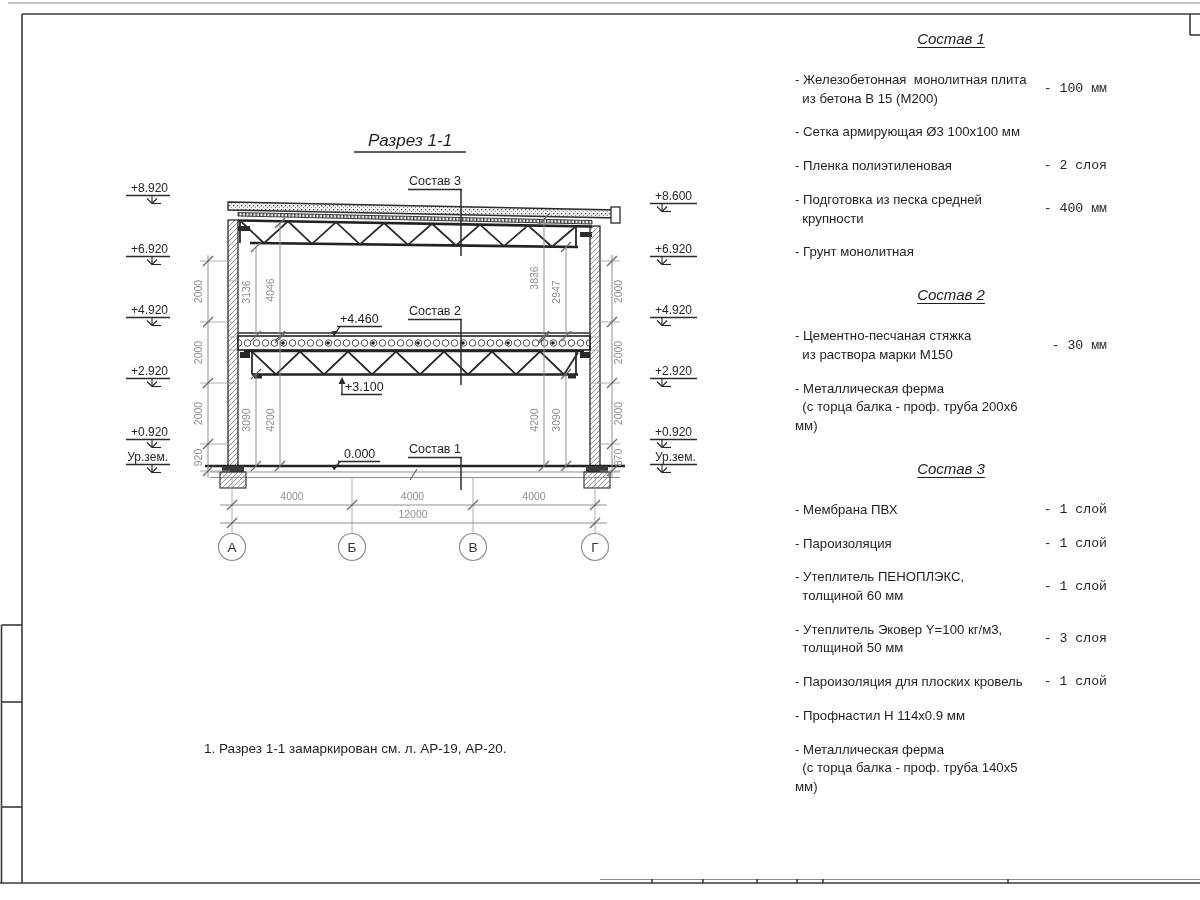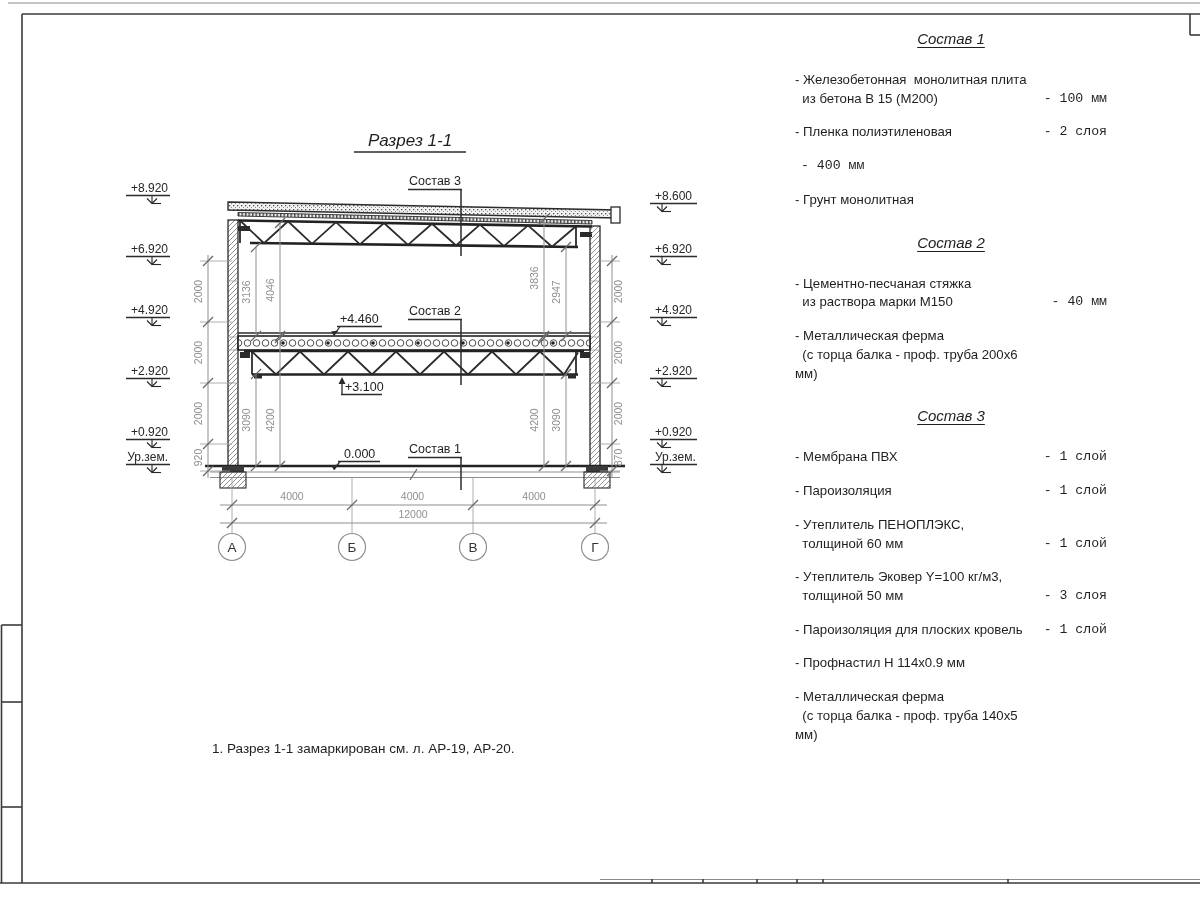--- a/index.html
+++ b/index.html
@@ -24,26 +24,26 @@
   .axtxt  {font-size:13.5px;fill:#333333;}
   .lbltxt {font-size:12.5px;fill:#1f1f1f;}
   .titletxt{font-size:17px;font-style:italic;fill:#1f1f1f;}
 
   
   .right-col{position:absolute;left:795px;top:30px;width:312px;}
   .comp-section{margin-bottom:24px;}
   .comp-title{text-align:center;font-size:15px;font-style:italic;
               margin:0 0 24px 0;}
   .comp-title span{text-decoration:underline;text-underline-offset:3px;}
-  .comp-item{display:flex;justify-content:space-between;align-items:flex-end;
+  .comp-item{display:flex;justify-content:space-between;align-items:center;
              margin-bottom:15px;font-size:13.2px;line-height:1.42;}
   .comp-item .nm{white-space:pre-wrap;max-width:238px;}
   .comp-item .vl{white-space:nowrap;padding-left:6px;font-family:Liberation Mono, monospace;}
 
-  .note{position:absolute;left:212px;top:741px;font-size:13.5px;}
+  .note{position:absolute;left:204px;top:741px;font-size:13.5px;}
 </style>
 </head>
 <body>
 
 <svg id="sheet-svg" viewBox="0 0 1200 900">
   <defs>
     <pattern id="hatchWall" patternUnits="userSpaceOnUse" width="5" height="5">
       <path d="M0,5 L5,0" stroke="#777777" stroke-width="0.8" fill="none"></path>
     </pattern>
     <pattern id="stipple" patternUnits="userSpaceOnUse" width="4" height="4">
@@ -343,38 +343,44 @@
 <div class="right-col">
 
   <div class="comp-section">
     <p class="comp-title"><span>Состав 1</span></p>
     <div class="comp-item">
       <span class="nm">- Железобетонная  монолитная плита
   из бетона В 15 (М200)</span>
       <span class="vl">- 100 мм</span>
     </div>
     <div class="comp-item">
+      <span class="nm">- Сетка армирующая Ø3 100х100 мм</span>
+      <span class="vl"></span>
+    </div>
+    <div class="comp-item">
       <span class="nm">- Пленка полиэтиленовая</span>
       <span class="vl">-  2 слоя</span>
     </div>
     <div class="comp-item">
+      <span class="nm">- Подготовка из песка средней
+  крупности</span>
       <span class="vl">- 400 мм</span>
     </div>
     <div class="comp-item">
       <span class="nm">- Грунт монолитная</span>
       <span class="vl"></span>
     </div>
   </div>
 
   <div class="comp-section">
     <p class="comp-title"><span>Состав 2</span></p>
     <div class="comp-item">
       <span class="nm">- Цементно-песчаная стяжка
   из раствора марки М150</span>
-      <span class="vl">- 40 мм</span>
+      <span class="vl">- 30 мм</span>
     </div>
     <div class="comp-item">
       <span class="nm">- Металлическая ферма
   (с торца балка - проф. труба 200х6 мм)</span>
       <span class="vl"></span>
     </div>
   </div>
 
   <div class="comp-section">
     <p class="comp-title"><span>Состав 3</span></p>

